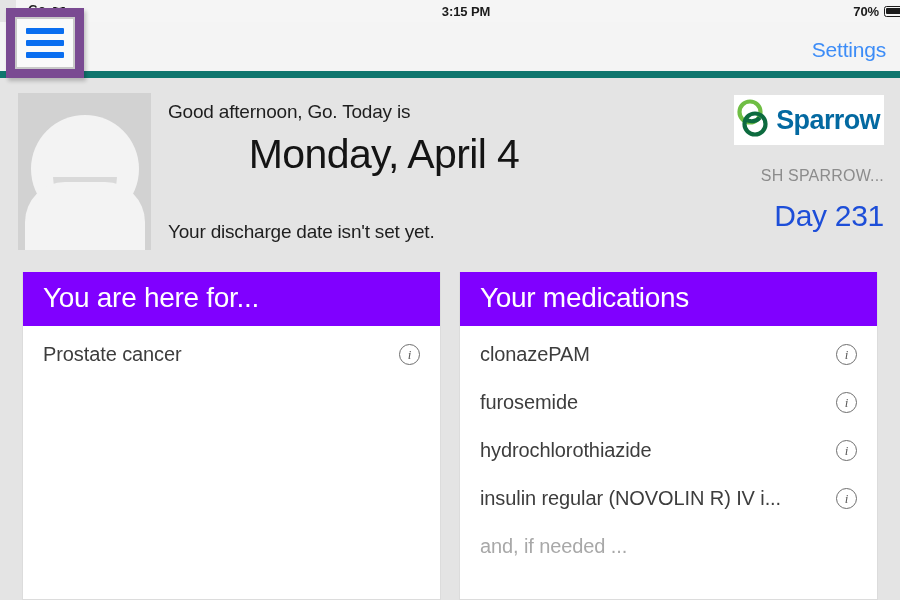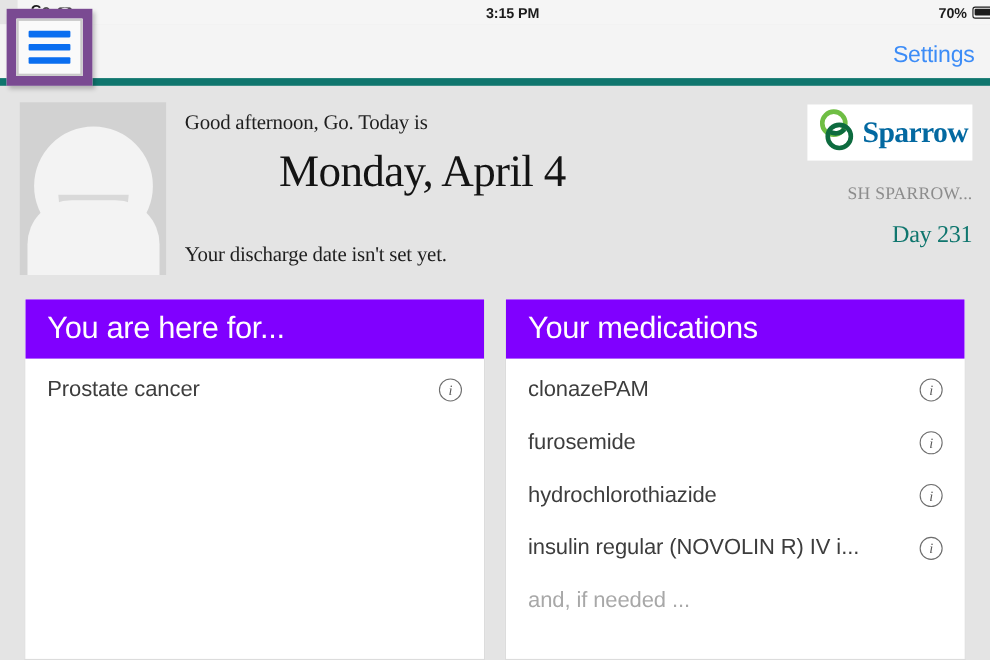--- a/index.html
+++ b/index.html
@@ -153,21 +153,20 @@
     border-radius: 1px;
   }
 
   
   .header {
     position: absolute;
     top: 79px; left: 0;
     width: 900px;
     height: 188px;
     background: #e4e4e4;
-    font-family: Liberation Serif, serif;
   }
   .avatar {
     position: absolute;
     left: 18px;
     top: 14px;
     width: 133px;
     height: 157px;
     background: #d2d2d2;
     overflow: hidden;
   }
@@ -254,22 +253,22 @@
     line-height: 1;
   }
   .brand-org {
     margin-top: 22px;
     font-size: 16px;
     color: #8c8c8c;
     letter-spacing: 0.2px;
   }
   .brand-day {
     margin-top: 14px;
-    font-size: 22px;
-    color: #0f766e;
+    font-size: 30px;
+    color: #1d4ed8;
     letter-spacing: -0.3px;
   }
 
   
   .cards {
     position: absolute;
     top: 272px;
     left: 0;
     width: 900px;
     height: 328px;

